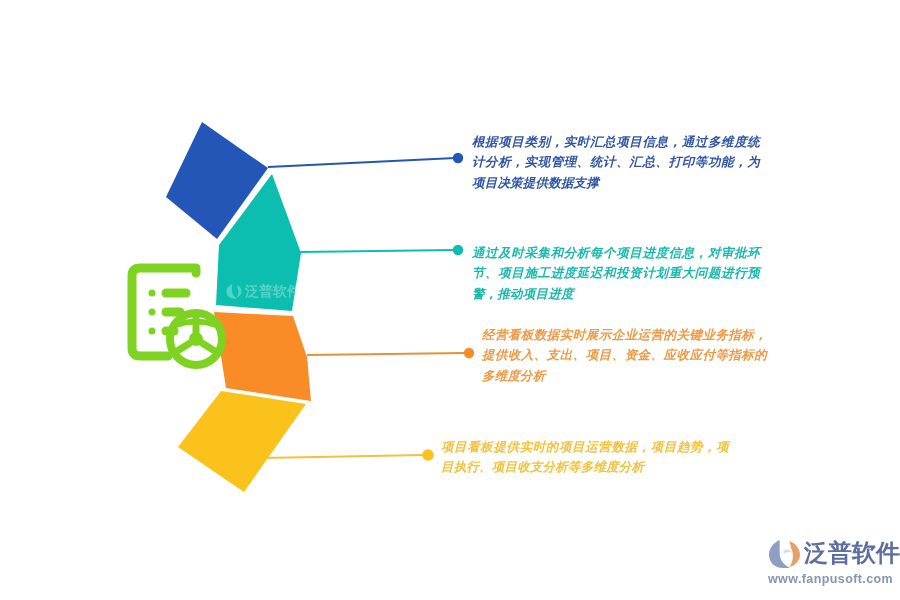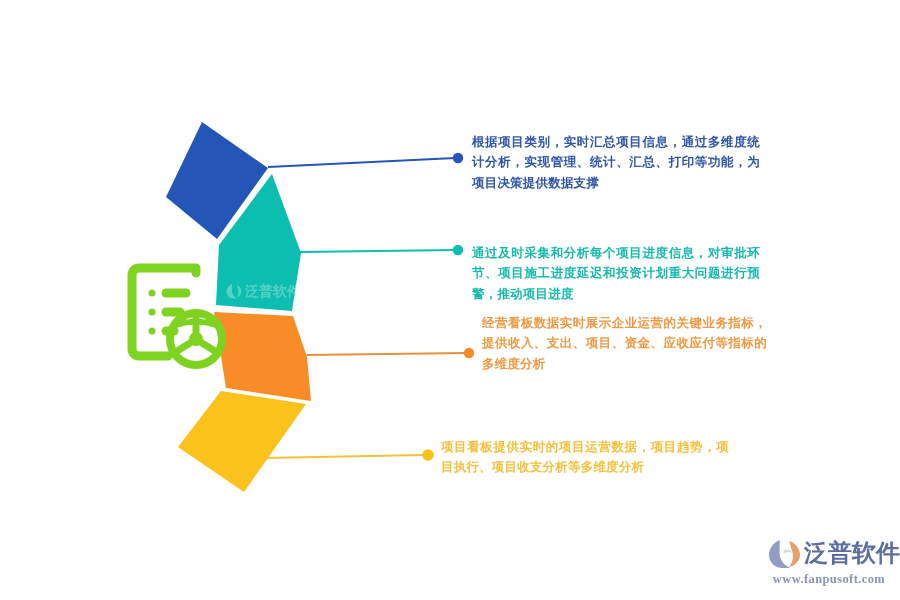--- a/index.html
+++ b/index.html
@@ -36,36 +36,37 @@
     height: 600px;
   }
   .desc {
     position: absolute;
     font-size: 12.5px;
     line-height: 1.62;
     letter-spacing: 0.2px;
     font-weight: 600;
     font-family: "DejaVu Sans", "Liberation Sans", sans-serif;
     text-align: justify;
+    font-style: italic;
   }
   .desc-0 {
     left: 472px;
     top: 132px;
     width: 288px;
     color: #2f55a4;
   }
   .desc-1 {
     left: 472px;
     top: 243px;
     width: 288px;
     color: #18b9ae;
   }
   .desc-2 {
     left: 482px;
-    top: 313px;
+    top: 325px;
     width: 285px;
     color: #ee9944;
   }
   .desc-3 {
     left: 441px;
     top: 437px;
     width: 288px;
     color: #f3c13c;
   }
 
@@ -94,21 +95,21 @@
     color: #5b6e9e;
     font-family: "DejaVu Sans", "Liberation Sans", sans-serif;
     letter-spacing: 0px;
     line-height: 1;
     white-space: nowrap;
   }
   .logo-url {
     font-size: 12.5px;
     font-weight: 700;
     color: #8a94b4;
-    font-family: Liberation Serif, serif;
+    font-family: Liberation Sans, sans-serif;
     letter-spacing: 0.4px;
     margin-top: 1px;
     text-align: center;
     white-space: nowrap;
   }
 
   
   .watermark {
     position: absolute;
     left: 226px;

